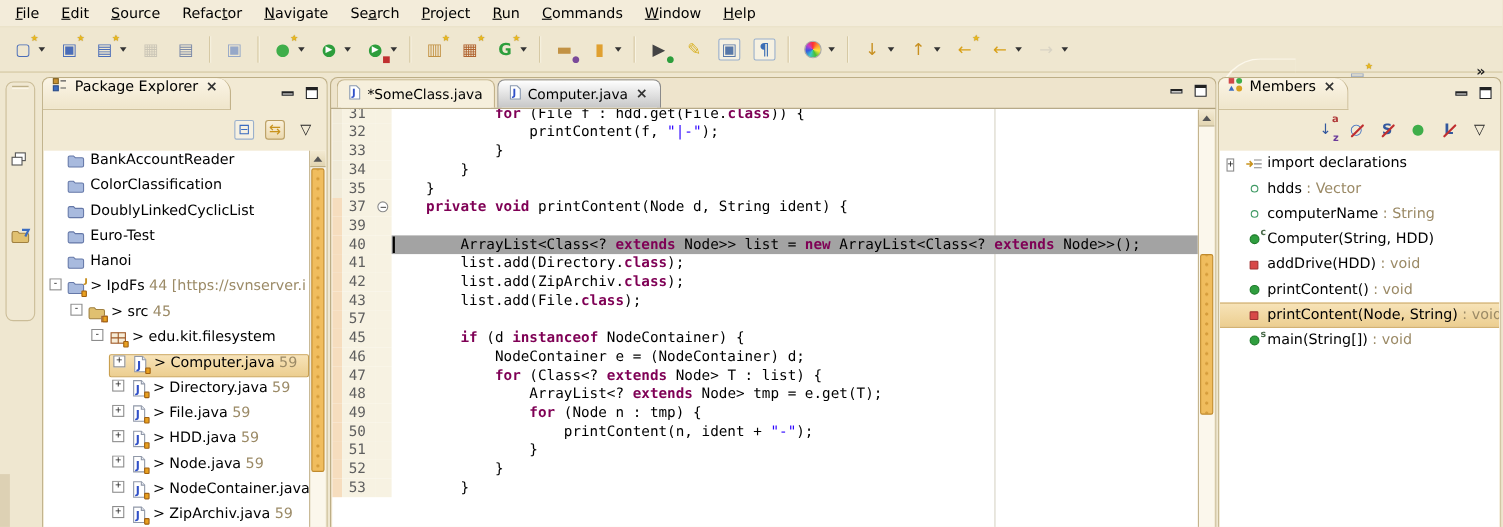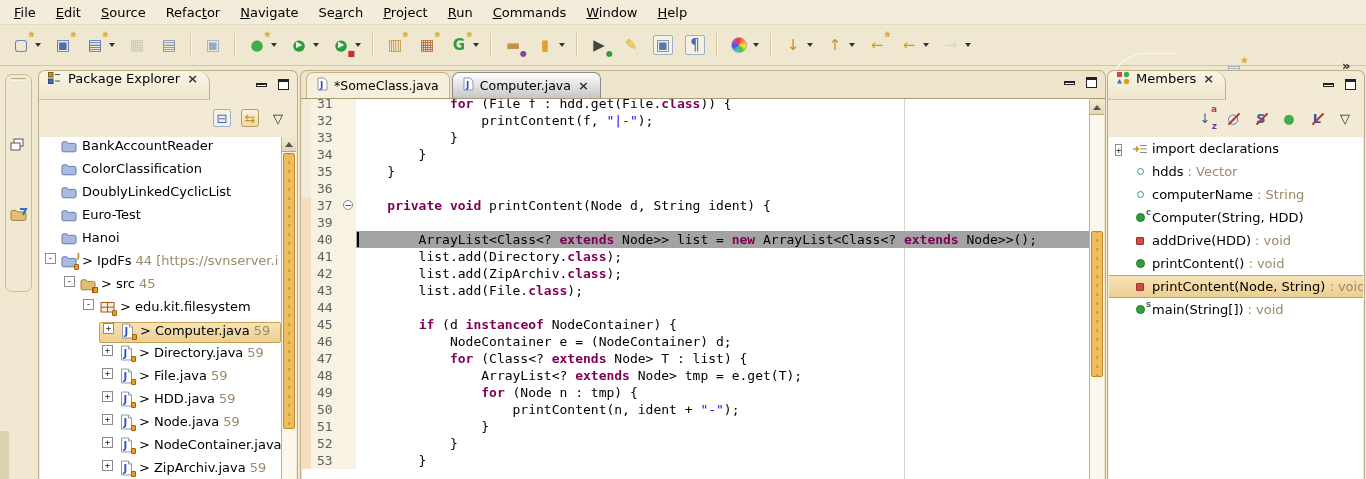--- a/index.html
+++ b/index.html
@@ -42,21 +42,21 @@
   #fastview .fv-box { position:absolute; left:5px; top:8px; width:27px; height:218px;
                       border:1px solid #cbbd98; border-radius:7px; background:#f0e8d2; }
   .fv-grip { margin:3px auto 0 auto; width:15px; height:3px; border-top:1px solid #b9aa80; border-bottom:1px solid #fbf6e8; }
   .fv-icon { position:absolute; left:4px; width:18px; height:16px; }
   #fv-bottom-strip { position:absolute; left:0; bottom:0; width:9px; height:48px; background:#ddd1b4; }
 
   
   .panel { position:absolute; top:70px; bottom:0; background:#f2ead4; border:1px solid #bdae86;
            border-bottom:none; border-radius:7px 7px 0 0; }
   .panel-header { height:30px; position:relative; display:flex; align-items:flex-start; }
-  .view-tab { display:flex; gap:6px; padding:0 10px 12px 8px; height:29px;
+  .view-tab { display:flex; align-items:center; gap:6px; padding:0 10px 12px 8px; height:29px;
               border-right:1px solid #c2b28a; border-bottom:1px solid #cfc19c;
               border-radius:7px 13px 0 0; background:linear-gradient(#fbf5e6,#efe5cb); font-size:13px; }
   .tab-close { font-weight:bold; font-size:13px; color:#333; padding:0 1px; }
   .win-btns { position:absolute; right:8px; top:8px; display:flex; gap:11px; align-items:center; }
   .wb-min { width:11px; height:4px; background:#fff; border:1px solid #222; border-top-width:2px; }
   .wb-max { width:11px; height:11px; background:#fff; border:1px solid #222; border-top-width:3px; }
   .view-toolbar { height:34px; display:flex; justify-content:flex-end; align-items:center; gap:10px; padding:0 10px; }
   .view-toolbar .tb-icon { width:18px; height:18px; font-size:13px; }
   .menu-tri { font-size:10px; color:#222; }
 
@@ -632,26 +632,20 @@
     <span class="cfold"></span>
     <span class="ctext"><span class="">        }</span></span>
   </div>
         <div class="crow">
     <span class="cann"></span>
     <span class="cnum">35</span>
     <span class="cfold"></span>
     <span class="ctext"><span class="">    }</span></span>
   </div>
         <div class="crow">
-    <span class="cann"></span>
-    <span class="cnum">36</span>
-    <span class="cfold"></span>
-    <span class="ctext"></span>
-  </div>
-        <div class="crow">
     <span class="cann chg"></span>
     <span class="cnum">37</span>
     <span class="cfold">
             <span class="fold-minus"></span>
           </span>
     <span class="ctext"><span class="">    </span><span class="seg-k">private</span><span class=""> </span><span class="seg-k">void</span><span class=""> printContent(Node d, String ident) {</span></span>
   </div>
         <div class="crow">
     <span class="cann chg"></span>
     <span class="cnum">39</span>
@@ -677,21 +671,21 @@
     <span class="ctext"><span class="">        list.add(ZipArchiv.</span><span class="seg-k">class</span><span class="">);</span></span>
   </div>
         <div class="crow">
     <span class="cann chg"></span>
     <span class="cnum">43</span>
     <span class="cfold"></span>
     <span class="ctext"><span class="">        list.add(File.</span><span class="seg-k">class</span><span class="">);</span></span>
   </div>
         <div class="crow">
     <span class="cann chg"></span>
-    <span class="cnum">44</span>
+    <span class="cnum">57</span>
     <span class="cfold"></span>
     <span class="ctext"></span>
   </div>
         <div class="crow">
     <span class="cann chg"></span>
     <span class="cnum">45</span>
     <span class="cfold"></span>
     <span class="ctext"><span class="">        </span><span class="seg-k">if</span><span class=""> (d </span><span class="seg-k">instanceof</span><span class=""> NodeContainer) {</span></span>
   </div>
         <div class="crow">

